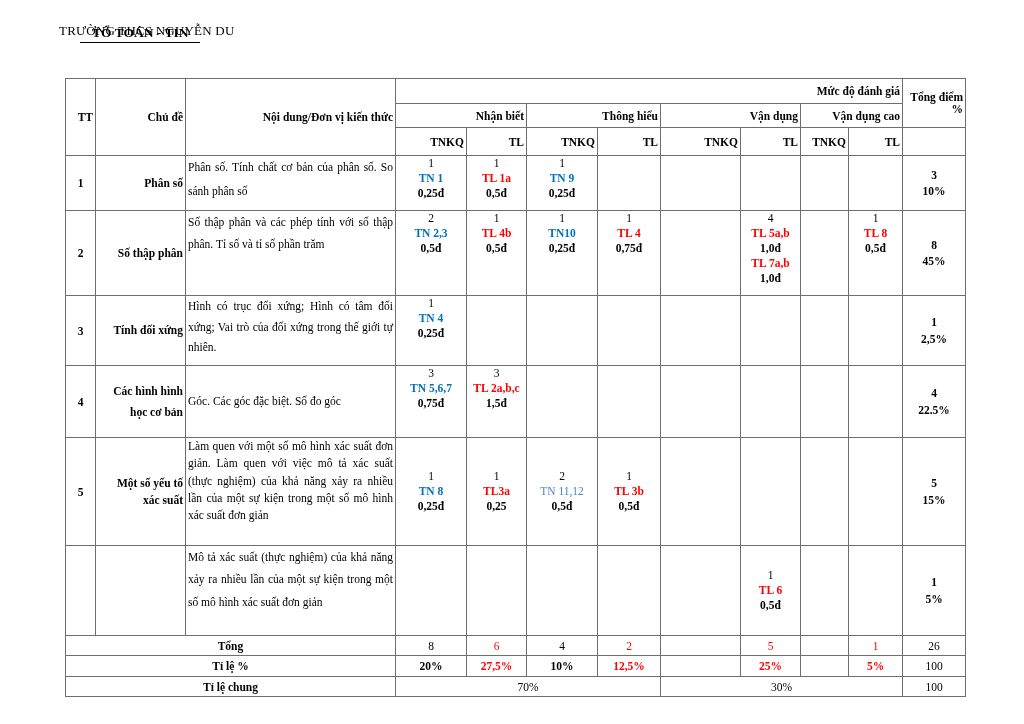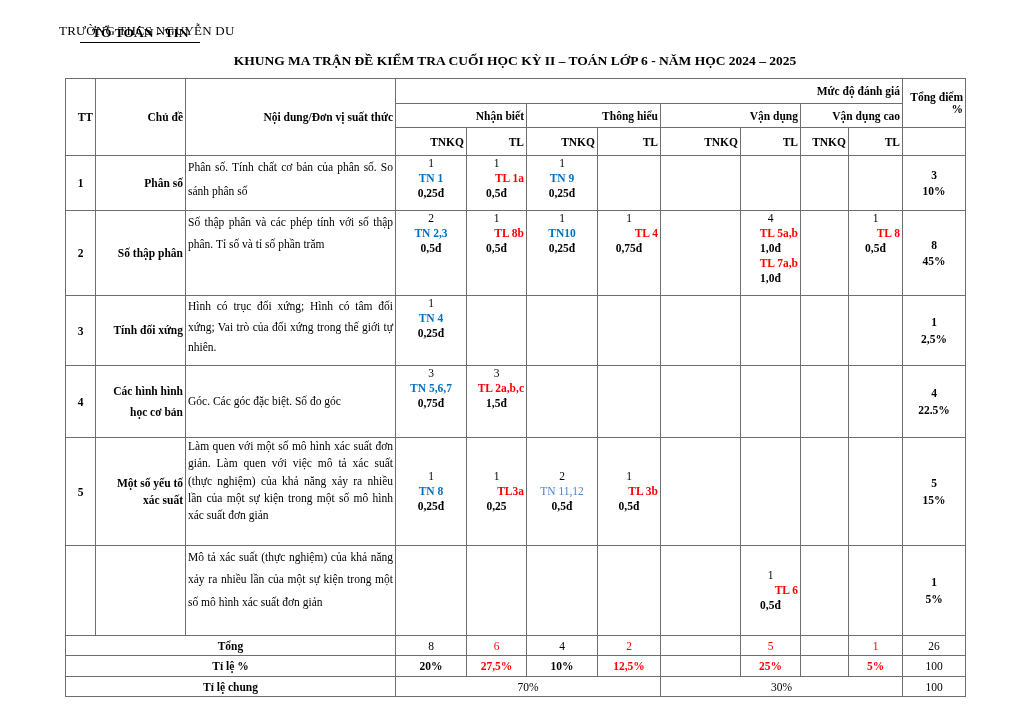--- a/index.html
+++ b/index.html
@@ -20,36 +20,35 @@
   .content{text-align:justify;vertical-align:top;padding:2px 5px;line-height:1.5;font-size:11.5px;}
   .content.vm{vertical-align:middle;}
   .lh-xl{line-height:2.05;}
   .lh-lg{line-height:1.8;}
   .lh-xxl{line-height:1.95;}
   .stat{text-align:center;vertical-align:top;padding-top:3px;line-height:1.3;}
   .stat.vm{vertical-align:middle;padding-top:0;}
   .stat .num{color:#000;font-weight:normal;}
   .stat .tn{color:#0070C0;font-weight:bold;font-family:Liberation Serif, serif;}
   .stat .tnlight{color:#4a86c8;font-weight:normal;}
-  .stat .tl{color:#FF0000;font-weight:bold;text-align:right;}
+  .stat .tl{color:#FF0000;font-weight:bold;}
   .stat .pts{color:#000;font-weight:bold;}
   .total{text-align:center;vertical-align:middle;font-weight:bold;line-height:1.4;}
   .flabel{font-weight:bold;text-align:center;vertical-align:middle;margin-top:48px;}
   .fv{text-align:center;vertical-align:middle;}
   .fv.red{color:#FF0000;}
   .fv.pct{font-weight:bold;}
   .fv.bold{font-weight:normal;}
 </style>
 </head>
 <body>
 
 <div class="page">
   <div class="school">TRƯỜNG THCS NGUYỄN DU</div>
   <div class="dept"><span>TỔ TOÁN - TIN</span></div>
-  <div class="title">KHUNG MA TRẬN ĐỀ KIỂM TRA CUỐI HỌC KỲ II – TOÁN LỚP 6 - NĂM HỌC 2024 – 2025</div>
 
   <table class="matrix">
     <colgroup>
       <col style="width:30px">
         <col style="width:90px">
         <col style="width:210px">
       <col style="width:71px">
         <col style="width:60px">
         <col style="width:71px">
         <col style="width:63px">
@@ -57,21 +56,21 @@
         <col style="width:60px">
         <col style="width:48px">
         <col style="width:54px">
       <col style="width:63px">
     </colgroup>
 
     <tbody>
         <tr style="height:25px">
       <td rowspan="3" class="hdr">TT</td>
       <td rowspan="3" class="hdr">Chủ đề</td>
-      <td rowspan="3" class="hdr">Nội dung/Đơn vị suất thức</td>
+      <td rowspan="3" class="hdr">Nội dung/Đơn vị kiến thức</td>
       <td colspan="8" class="hdr">Mức độ đánh giá</td>
       <td rowspan="2" class="hdr">Tổng điểm %</td>
     </tr>
     <tr style="height:24px">
       <td colspan="2" class="hdr">Nhận biết</td>
       <td colspan="2" class="hdr">Thông hiểu</td>
       <td colspan="2" class="hdr">Vận dụng</td>
       <td colspan="2" class="hdr">Vận dụng cao</td>
     </tr>
     <tr style="height:28px">
@@ -120,21 +119,21 @@
       <td class="tt">2</td>
       <td class="topic">Số thập phân</td>
       <td class="content lh-xxl">Số thập phân và các phép tính với số thập phân. Tỉ số và tỉ số phần trăm</td>
       <td class="stat">
         <div class="num">2</div>
         <div class="tn">TN 2,3</div>
         <div class="pts">0,5đ</div>
       </td>
       <td class="stat">
         <div class="num">1</div>
-        <div class="tl">TL 8b</div>
+        <div class="tl">TL 4b</div>
         <div class="pts">0,5đ</div>
       </td>
       <td class="stat">
         <div class="num">1</div>
         <div class="tn">TN10</div>
         <div class="pts">0,25đ</div>
       </td>
       <td class="stat">
         <div class="num">1</div>
         <div class="tl">TL 4</div>

